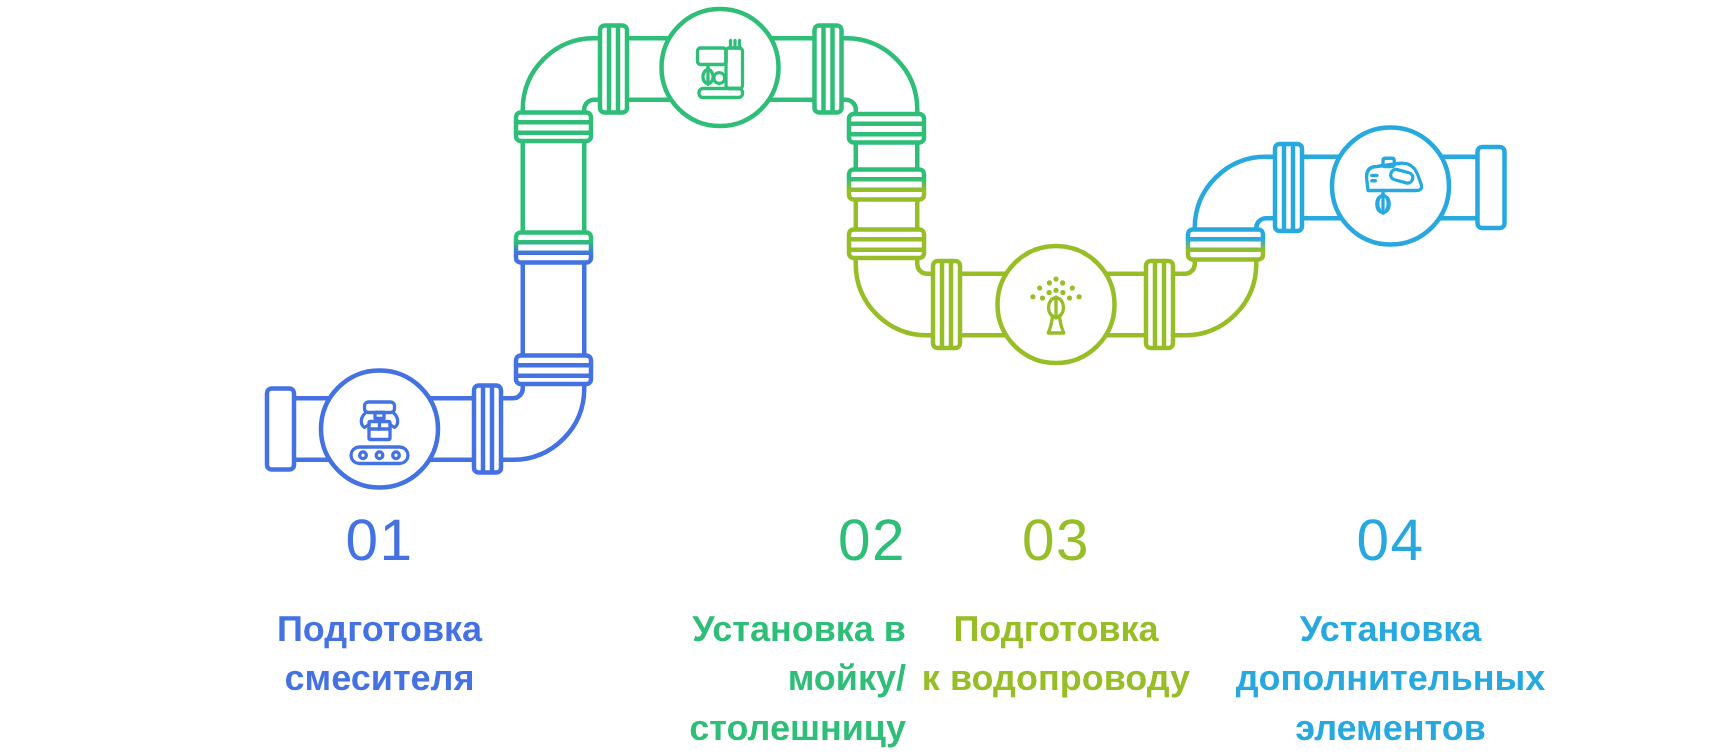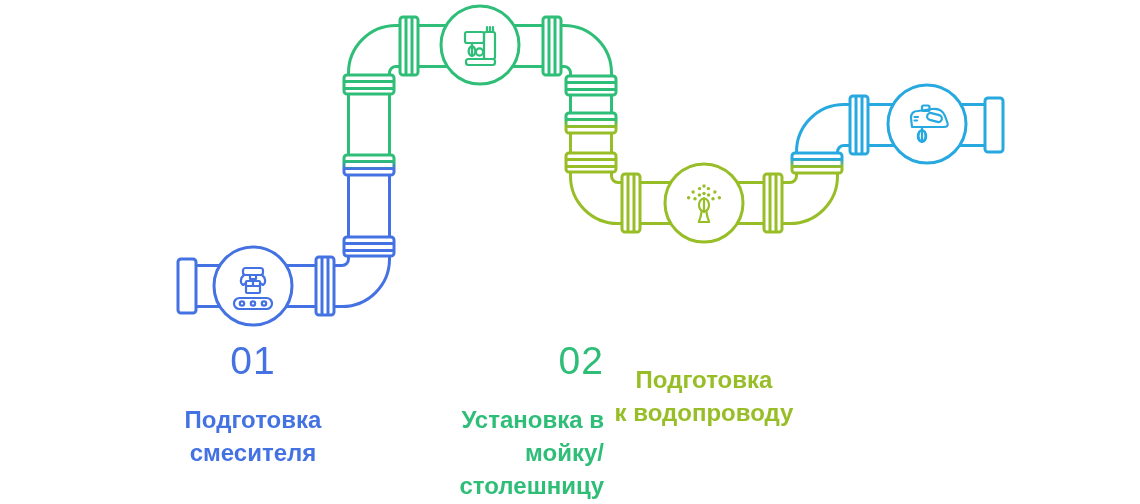--- a/index.html
+++ b/index.html
@@ -200,16 +200,23 @@
     <div class="label c1">Подготовка
 смесителя</div>
   </div>
   <div class="col" style="left:354px">
     <div class="num c2">02</div>
     <div class="label c2">Установка в
 мойку/
 столешницу</div>
   </div>
   <div class="col" style="left:579px">
+    <div class="num c3">03</div>
     <div class="label c3">Подготовка
 к водопроводу</div>
   </div>
+  <div class="col" style="left:802px">
+    <div class="num c4">04</div>
+    <div class="label c4">Установка
+дополнительных
+элементов</div>
+  </div>
 </div>
 
 </body></html>

